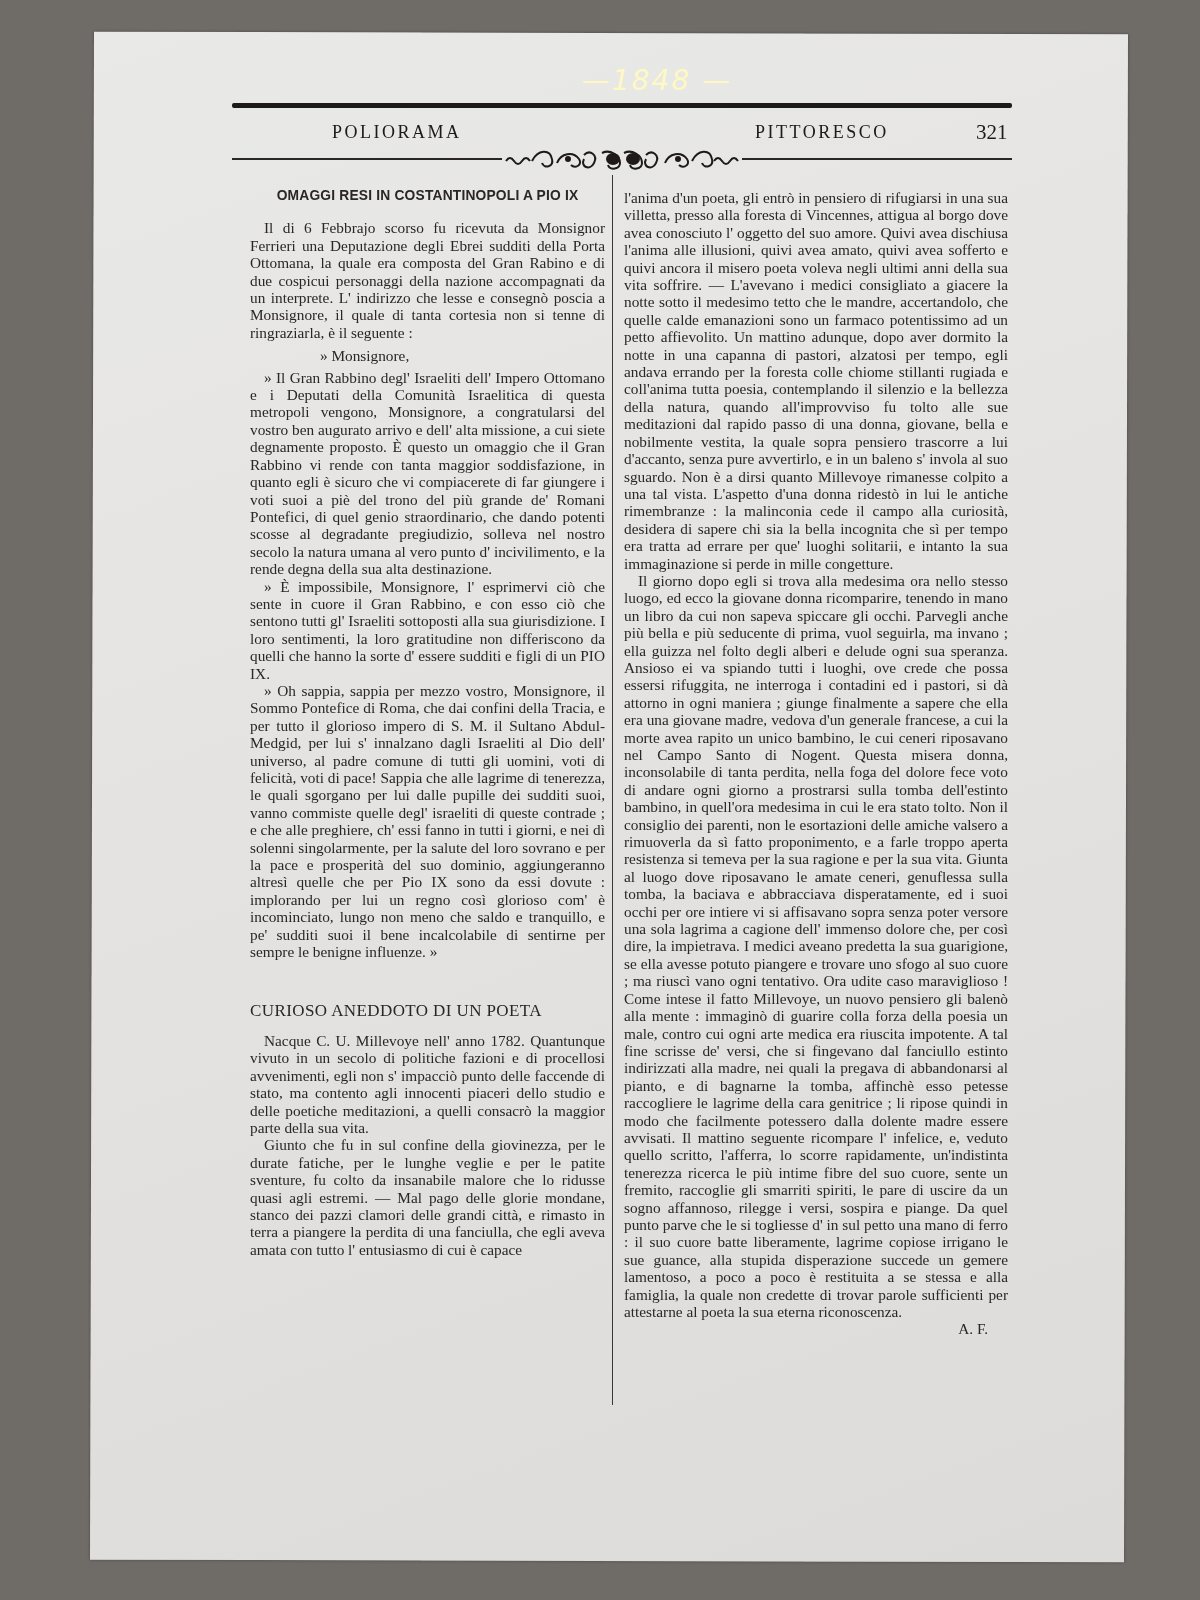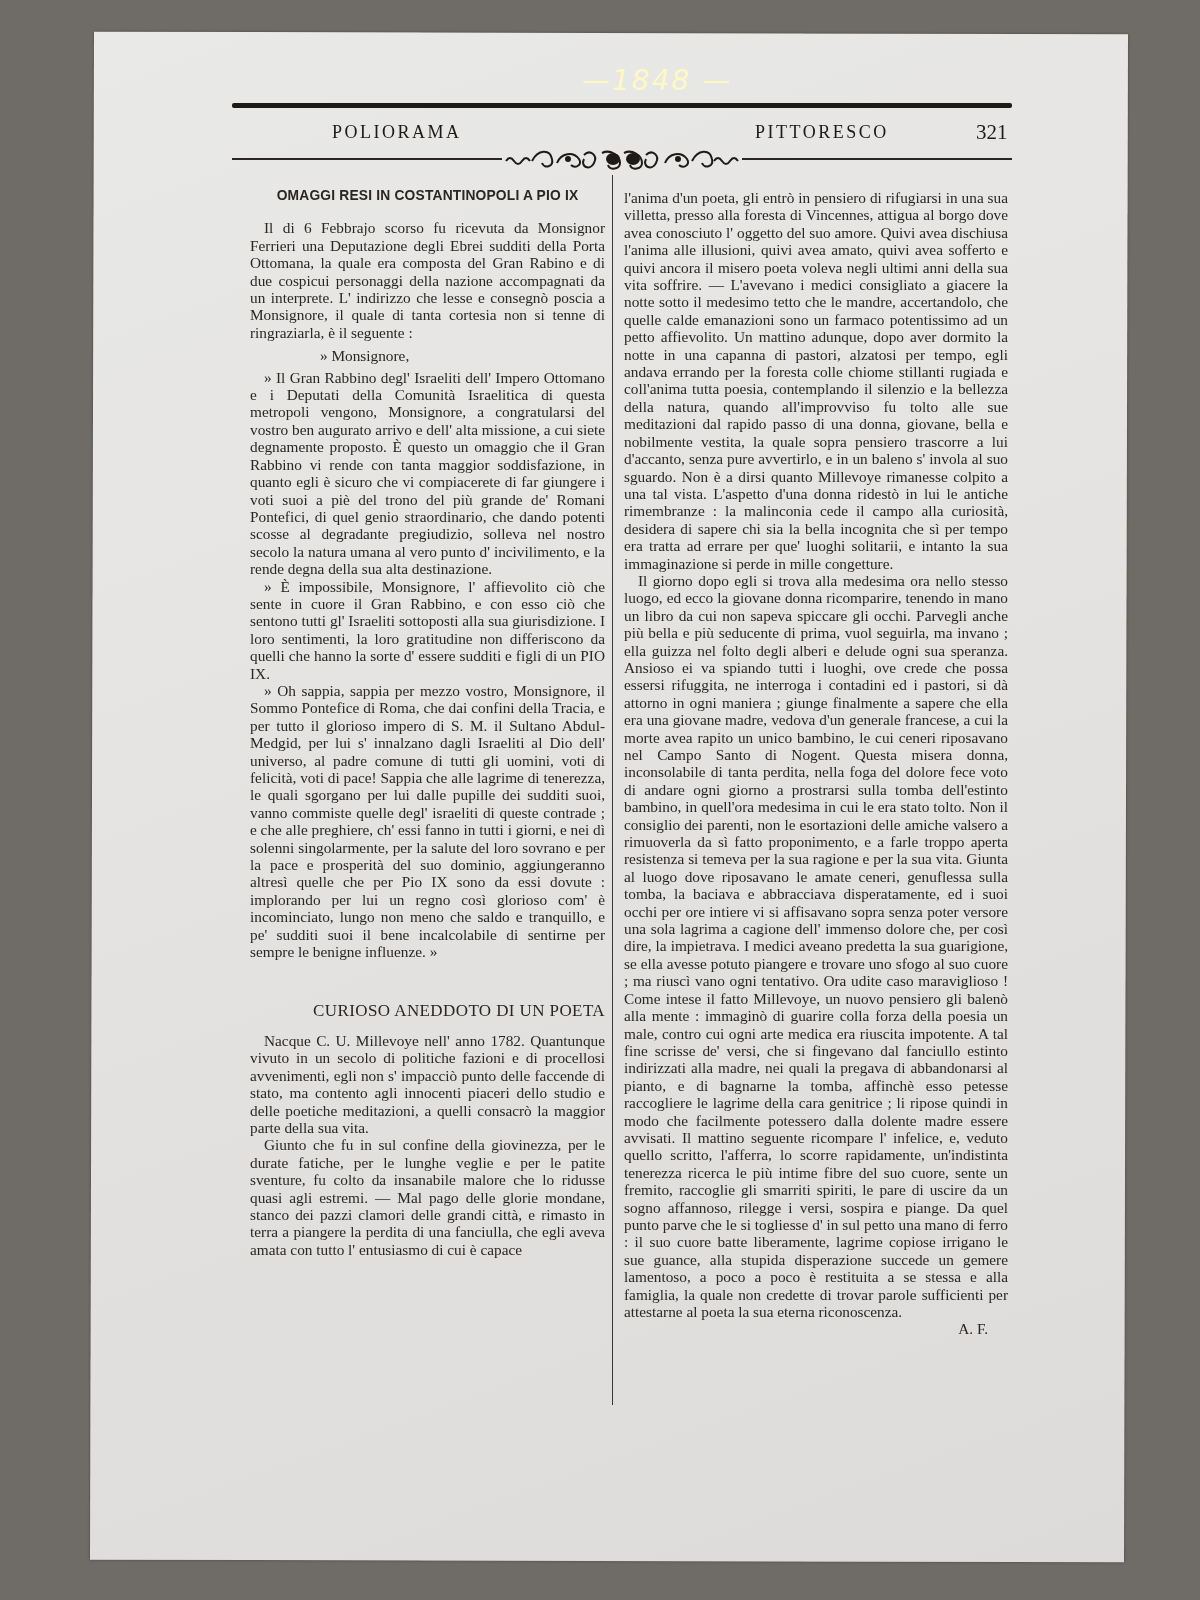--- a/index.html
+++ b/index.html
@@ -49,21 +49,21 @@
   .col-right { left:624px; width:384px; top:177px;margin-top:12px; }
   .divider {
     position:absolute; left:612px; top:175px; width:1px; height:1230px; background:#3b3633;
   }
   .title1 {
     text-align:center; font-weight:bold; font-size:15px; letter-spacing:.2px;
     margin:8px 0 16px 0; transform:scaleX(.92);
     font-family:"Liberation Sans","DejaVu Sans",sans-serif;
   }
   .title2 {
-    text-align:right; font-size:17px; letter-spacing:.4px; margin:42px 0 12px 0;
+    text-align:left; font-size:17px; letter-spacing:.4px; margin:42px 0 12px 0;
   }
   p { margin:0; text-indent:14px; }
   p.noindent { text-indent:0; }
   p.salute { text-indent:70px; margin:6px 0 4px 0; }
   .sig { text-align:right; padding-right:20px; }
 </style>
 </head>
 <body>
 
 <div class="paper"></div>
@@ -105,21 +105,21 @@
   <div class="line-r"></div>
 </div>
 
 <div class="divider"></div>
 
 <div class="col col-left">
   <div class="title1">OMAGGI RESI IN COSTANTINOPOLI A PIO IX</div>
   <p>Il di 6 Febbrajo scorso fu ricevuta da Monsignor Ferrieri una Deputazione degli Ebrei sudditi della Porta Ottomana, la quale era composta del Gran Rabino e di due cospicui personaggi della nazione accompagnati da un interprete. L' indirizzo che lesse e consegnò poscia a Monsignore, il quale di tanta cortesia non si tenne di ringraziarla, è il seguente :</p>
   <p class="salute">» Monsignore,</p>
   <p>» Il Gran Rabbino degl' Israeliti dell' Impero Ottomano e i Deputati della Comunità Israelitica di questa metropoli vengono, Monsignore, a congratularsi del vostro ben augurato arrivo e dell' alta missione, a cui siete degnamente proposto. È questo un omaggio che il Gran Rabbino vi rende con tanta maggior soddisfazione, in quanto egli è sicuro che vi compiacerete di far giungere i voti suoi a piè del trono del più grande de' Romani Pontefici, di quel genio straordinario, che dando potenti scosse al degradante pregiudizio, solleva nel nostro secolo la natura umana al vero punto d' incivilimento, e la rende degna della sua alta destinazione.</p>
-  <p>» È impossibile, Monsignore, l' affievolito ciò che sente in cuore il Gran Rabbino, e con esso ciò che sentono tutti gl' Israeliti sottoposti alla sua giurisdizione. I loro sentimenti, la loro gratitudine non differiscono da quelli che hanno la sorte d' essere sudditi e figli di un PIO IX.</p>
+  <p>» È impossibile, Monsignore, l' esprimervi ciò che sente in cuore il Gran Rabbino, e con esso ciò che sentono tutti gl' Israeliti sottoposti alla sua giurisdizione. I loro sentimenti, la loro gratitudine non differiscono da quelli che hanno la sorte d' essere sudditi e figli di un PIO IX.</p>
   <p>» Oh sappia, sappia per mezzo vostro, Monsignore, il Sommo Pontefice di Roma, che dai confini della Tracia, e per tutto il glorioso impero di S. M. il Sultano Abdul-Medgid, per lui s' innalzano dagli Israeliti al Dio dell' universo, al padre comune di tutti gli uomini, voti di felicità, voti di pace! Sappia che alle lagrime di tenerezza, le quali sgorgano per lui dalle pupille dei sudditi suoi, vanno commiste quelle degl' israeliti di queste contrade ; e che alle preghiere, ch' essi fanno in tutti i giorni, e nei dì solenni singolarmente, per la salute del loro sovrano e per la pace e prosperità del suo dominio, aggiungeranno altresì quelle che per Pio IX sono da essi dovute : implorando per lui un regno così glorioso com' è incominciato, lungo non meno che saldo e tranquillo, e pe' sudditi suoi il bene incalcolabile di sentirne per sempre le benigne influenze. »</p>
 
   <div class="title2">CURIOSO ANEDDOTO DI UN POETA</div>
   <p>Nacque C. U. Millevoye nell' anno 1782. Quantunque vivuto in un secolo di politiche fazioni e di procellosi avvenimenti, egli non s' impacciò punto delle faccende di stato, ma contento agli innocenti piaceri dello studio e delle poetiche meditazioni, a quelli consacrò la maggior parte della sua vita.</p>
   <p>Giunto che fu in sul confine della giovinezza, per le durate fatiche, per le lunghe veglie e per le patite sventure, fu colto da insanabile malore che lo ridusse quasi agli estremi. — Mal pago delle glorie mondane, stanco dei pazzi clamori delle grandi città, e rimasto in terra a piangere la perdita di una fanciulla, che egli aveva amata con tutto l' entusiasmo di cui è capace</p>
 </div>
 
 <div class="col col-right">
   <p class="noindent">l'anima d'un poeta, gli entrò in pensiero di rifugiarsi in una sua villetta, presso alla foresta di Vincennes, attigua al borgo dove avea conosciuto l' oggetto del suo amore. Quivi avea dischiusa l'anima alle illusioni, quivi avea amato, quivi avea sofferto e quivi ancora il misero poeta voleva negli ultimi anni della sua vita soffrire. — L'avevano i medici consigliato a giacere la notte sotto il medesimo tetto che le mandre, accertandolo, che quelle calde emanazioni sono un farmaco potentissimo ad un petto affievolito. Un mattino adunque, dopo aver dormito la notte in una capanna di pastori, alzatosi per tempo, egli andava errando per la foresta colle chiome stillanti rugiada e coll'anima tutta poesia, contemplando il silenzio e la bellezza della natura, quando all'improvviso fu tolto alle sue meditazioni dal rapido passo di una donna, giovane, bella e nobilmente vestita, la quale sopra pensiero trascorre a lui d'accanto, senza pure avvertirlo, e in un baleno s' invola al suo sguardo. Non è a dirsi quanto Millevoye rimanesse colpito a una tal vista. L'aspetto d'una donna ridestò in lui le antiche rimembranze : la malinconia cede il campo alla curiosità, desidera di sapere chi sia la bella incognita che sì per tempo era tratta ad errare per que' luoghi solitarii, e intanto la sua immaginazione si perde in mille congetture.</p>
   <p>Il giorno dopo egli si trova alla medesima ora nello stesso luogo, ed ecco la giovane donna ricomparire, tenendo in mano un libro da cui non sapeva spiccare gli occhi. Parvegli anche più bella e più seducente di prima, vuol seguirla, ma invano ; ella guizza nel folto degli alberi e delude ogni sua speranza. Ansioso ei va spiando tutti i luoghi, ove crede che possa essersi rifuggita, ne interroga i contadini ed i pastori, si dà attorno in ogni maniera ; giunge finalmente a sapere che ella era una giovane madre, vedova d'un generale francese, a cui la morte avea rapito un unico bambino, le cui ceneri riposavano nel Campo Santo di Nogent. Questa misera donna, inconsolabile di tanta perdita, nella foga del dolore fece voto di andare ogni giorno a prostrarsi sulla tomba dell'estinto bambino, in quell'ora medesima in cui le era stato tolto. Non il consiglio dei parenti, non le esortazioni delle amiche valsero a rimuoverla da sì fatto proponimento, e a farle troppo aperta resistenza si temeva per la sua ragione e per la sua vita. Giunta al luogo dove riposavano le amate ceneri, genuflessa sulla tomba, la baciava e abbracciava disperatamente, ed i suoi occhi per ore intiere vi si affisavano sopra senza poter versore una sola lagrima a cagione dell' immenso dolore che, per così dire, la impietrava. I medici aveano predetta la sua guarigione, se ella avesse potuto piangere e trovare uno sfogo al suo cuore ; ma riuscì vano ogni tentativo. Ora udite caso maraviglioso ! Come intese il fatto Millevoye, un nuovo pensiero gli balenò alla mente : immaginò di guarire colla forza della poesia un male, contro cui ogni arte medica era riuscita impotente. A tal fine scrisse de' versi, che si fingevano dal fanciullo estinto indirizzati alla madre, nei quali la pregava di abbandonarsi al pianto, e di bagnarne la tomba, affinchè esso petesse raccogliere le lagrime della cara genitrice ; li ripose quindi in modo che facilmente potessero dalla dolente madre essere avvisati. Il mattino seguente ricompare l' infelice, e, veduto quello scritto, l'afferra, lo scorre rapidamente, un'indistinta tenerezza ricerca le più intime fibre del suo cuore, sente un fremito, raccoglie gli smarriti spiriti, le pare di uscire da un sogno affannoso, rilegge i versi, sospira e piange. Da quel punto parve che le si togliesse d' in sul petto una mano di ferro : il suo cuore batte liberamente, lagrime copiose irrigano le sue guance, alla stupida disperazione succede un gemere lamentoso, a poco a poco è restituita a se stessa e alla famiglia, la quale non credette di trovar parole sufficienti per attestarne al poeta la sua eterna riconoscenza.</p>

